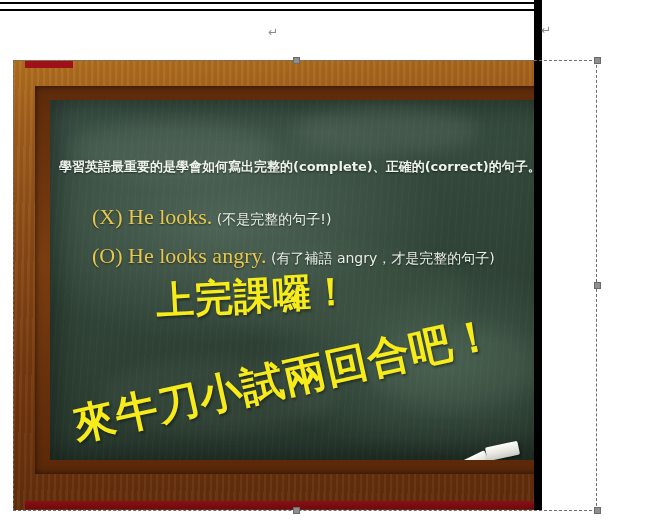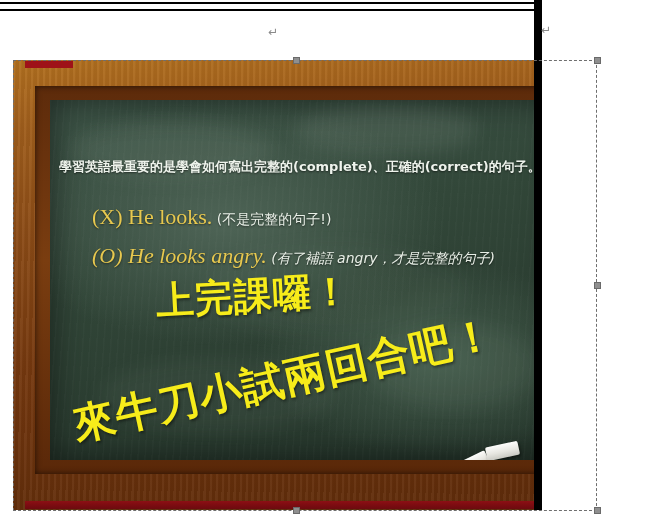--- a/index.html
+++ b/index.html
@@ -185,21 +185,21 @@
     white-space: nowrap;
     text-shadow: 0 1px 2px rgba(0,0,0,0.55);
   }
   .example {
     position: absolute;
     left: 42px;
     white-space: nowrap;
     text-shadow: 0 1px 2px rgba(0,0,0,0.5);
   }
   .ex-1 { top: 104px; }
-  .ex-2 { top: 143px; font-style: italic; }
+  .ex-2 { top: 143px; }
   .ex-en {
     color: #e7c84f;
     font-family: "Liberation Serif", serif;
     font-size: 22px;
   }
   .ex-zh {
     color: #e9efe7;
     font-family: "DejaVu Sans", sans-serif;
     font-size: 14px;
   }

